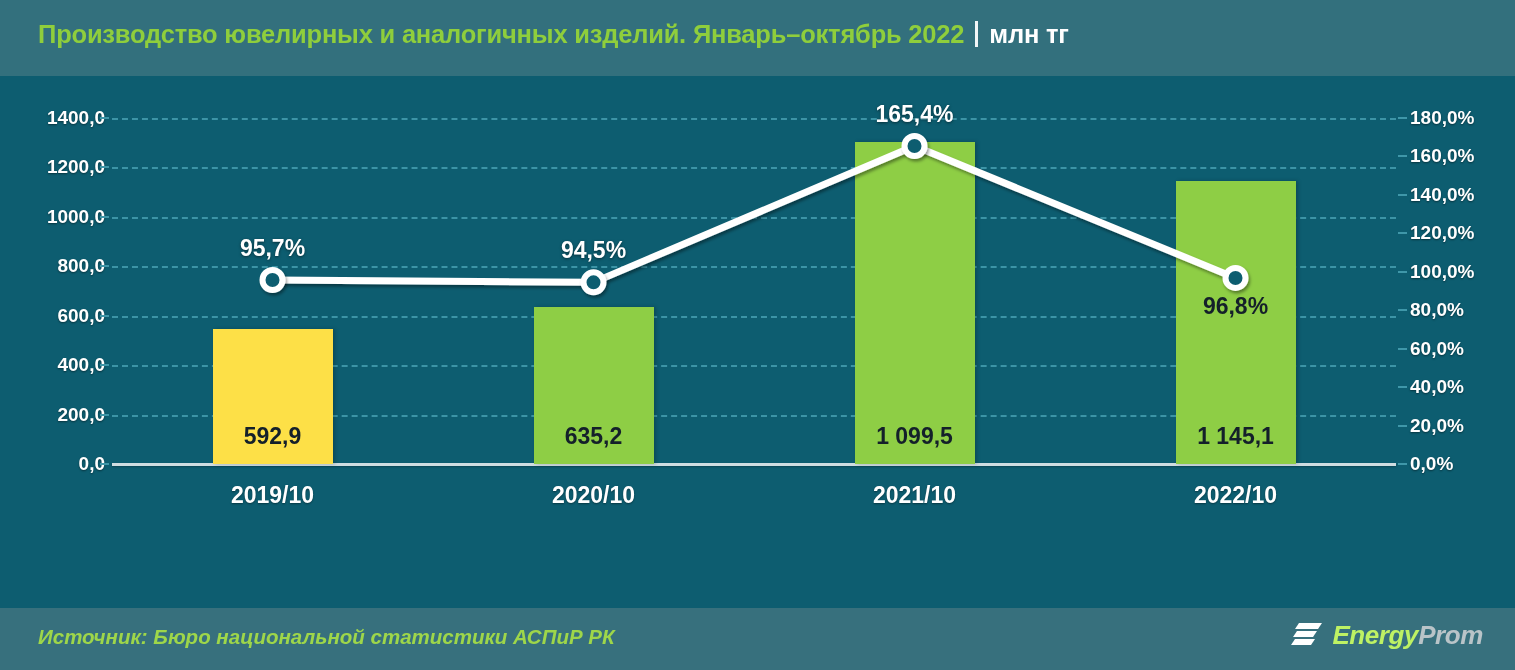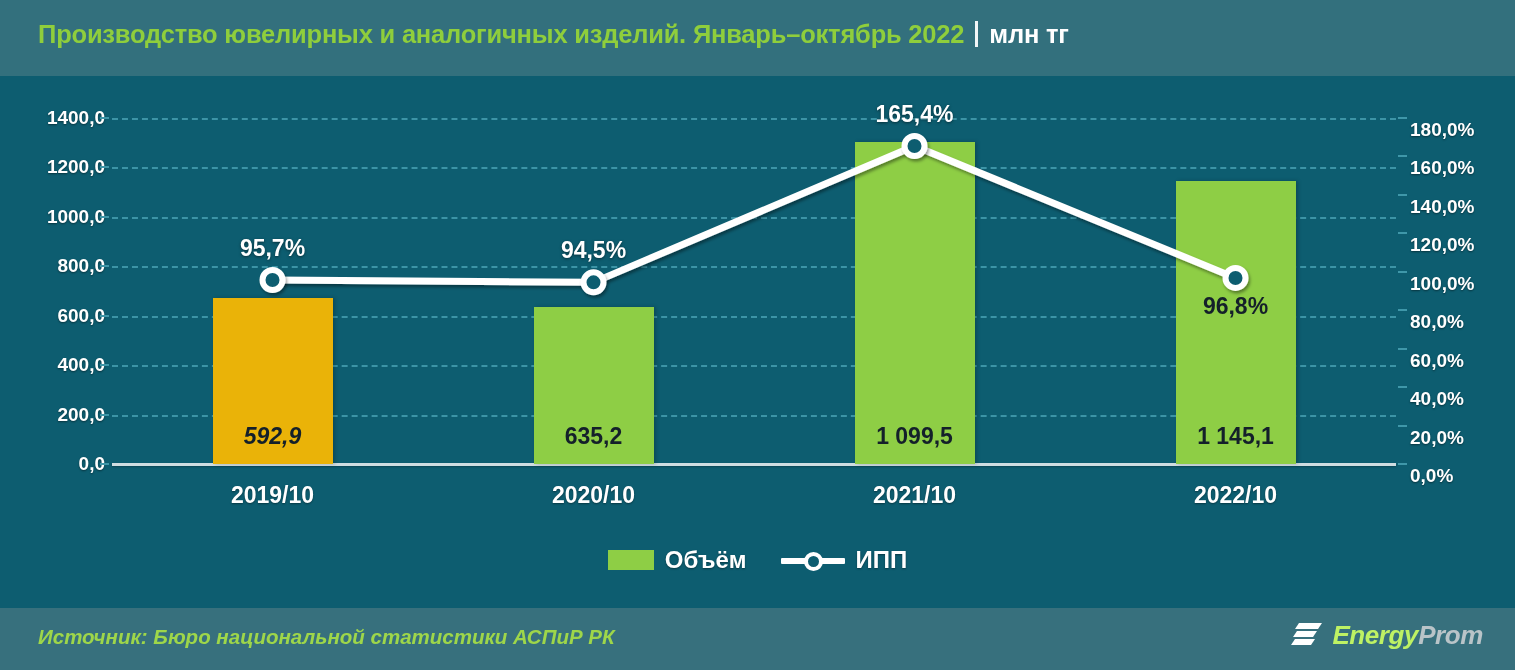--- a/index.html
+++ b/index.html
@@ -94,21 +94,21 @@
   .ytick {
     position: absolute;
     font-size: 19px;
     font-weight: bold;
     color: #ffffff;
     white-space: nowrap;
     text-shadow: 0 1px 2px rgba(0,0,0,0.45);
     transform: translateY(-50%);
   }
   .ytick.left  { right: 1410px; text-align: right; }
-  .ytick.right { left: 1410px;  text-align: left; margin-top: 12px;  }
+  .ytick.right { left: 1410px;  text-align: left;  }
 
   .tickmark {
     position: absolute;
     width: 9px;
     height: 0;
     border-top: 2px solid #3f97a9;
     transform: translateY(-1px);
   }
   .tickmark.left  { left: 100px; }
   .tickmark.right { left: 1398px; }
@@ -280,21 +280,21 @@
     <div class="plot" id="plot">
 
       <div class="axis-baseline"></div>
     <div class="gridline" style="top: 296.571px;"></div>
         <div class="gridline" style="top: 247.143px;"></div>
         <div class="gridline" style="top: 197.714px;"></div>
         <div class="gridline" style="top: 148.286px;"></div>
         <div class="gridline" style="top: 98.8571px;"></div>
         <div class="gridline" style="top: 49.4286px;"></div>
         <div class="gridline" style="top: 0px;"></div>
-        <div class="bar" style="left: 100.5px; width: 120px; height: 166px; background: #eab308; font-style: italic;">
+        <div class="bar" style="left: 100.5px; width: 120px; height: 135px; background: #fde047;">
           <div class="bar-value">592,9</div>
         </div>
         <div class="bar" style="left: 421.5px; width: 120px; height: 156.985px; background: rgb(142, 206, 69);">
           <div class="bar-value">635,2</div>
         </div>
         <div class="bar" style="left: 742.5px; width: 120px; height: 322px; background: rgb(142, 206, 69);">
           <div class="bar-value">1 099,5</div>
         </div>
         <div class="bar" style="left: 1063.5px; width: 120px; height: 283.003px; background: rgb(142, 206, 69);">
           <div class="bar-value">1 145,1</div>
@@ -357,30 +357,20 @@
         <div class="ytick right" style="top: 42px;">180,0%</div>
         <div class="tickmark right" style="position: absolute; top: 42px;"></div>
       </div>
     <div id="xaxis-layer">
         <div class="xtick" style="left: 272.5px; top: 406px;">2019/10</div>
         <div class="xtick" style="left: 593.5px; top: 406px;">2020/10</div>
         <div class="xtick" style="left: 914.5px; top: 406px;">2021/10</div>
         <div class="xtick" style="left: 1235.5px; top: 406px;">2022/10</div>
       </div>
 
-    <div class="legend">
-      <div class="legend-item">
-        <span class="legend-swatch"></span>
-        <span class="legend-label">Объём</span>
-      </div>
-      <div class="legend-item">
-        <span class="legend-line"></span>
-        <span class="legend-label">ИПП</span>
-      </div>
-    </div>
 
   </div>
 
   <div class="footer-band">
     <div class="footer-source">Источник: Бюро национальной статистики АСПиР РК</div>
     <div class="footer-logo">
       <svg class="logo-mark" viewBox="0 0 32 30">
         <g fill="#ffffff">
           <polygon points="8,2 31,2 27,8 4,8"></polygon>
           <polygon points="6,10 26,10 22,16 2,16"></polygon>

